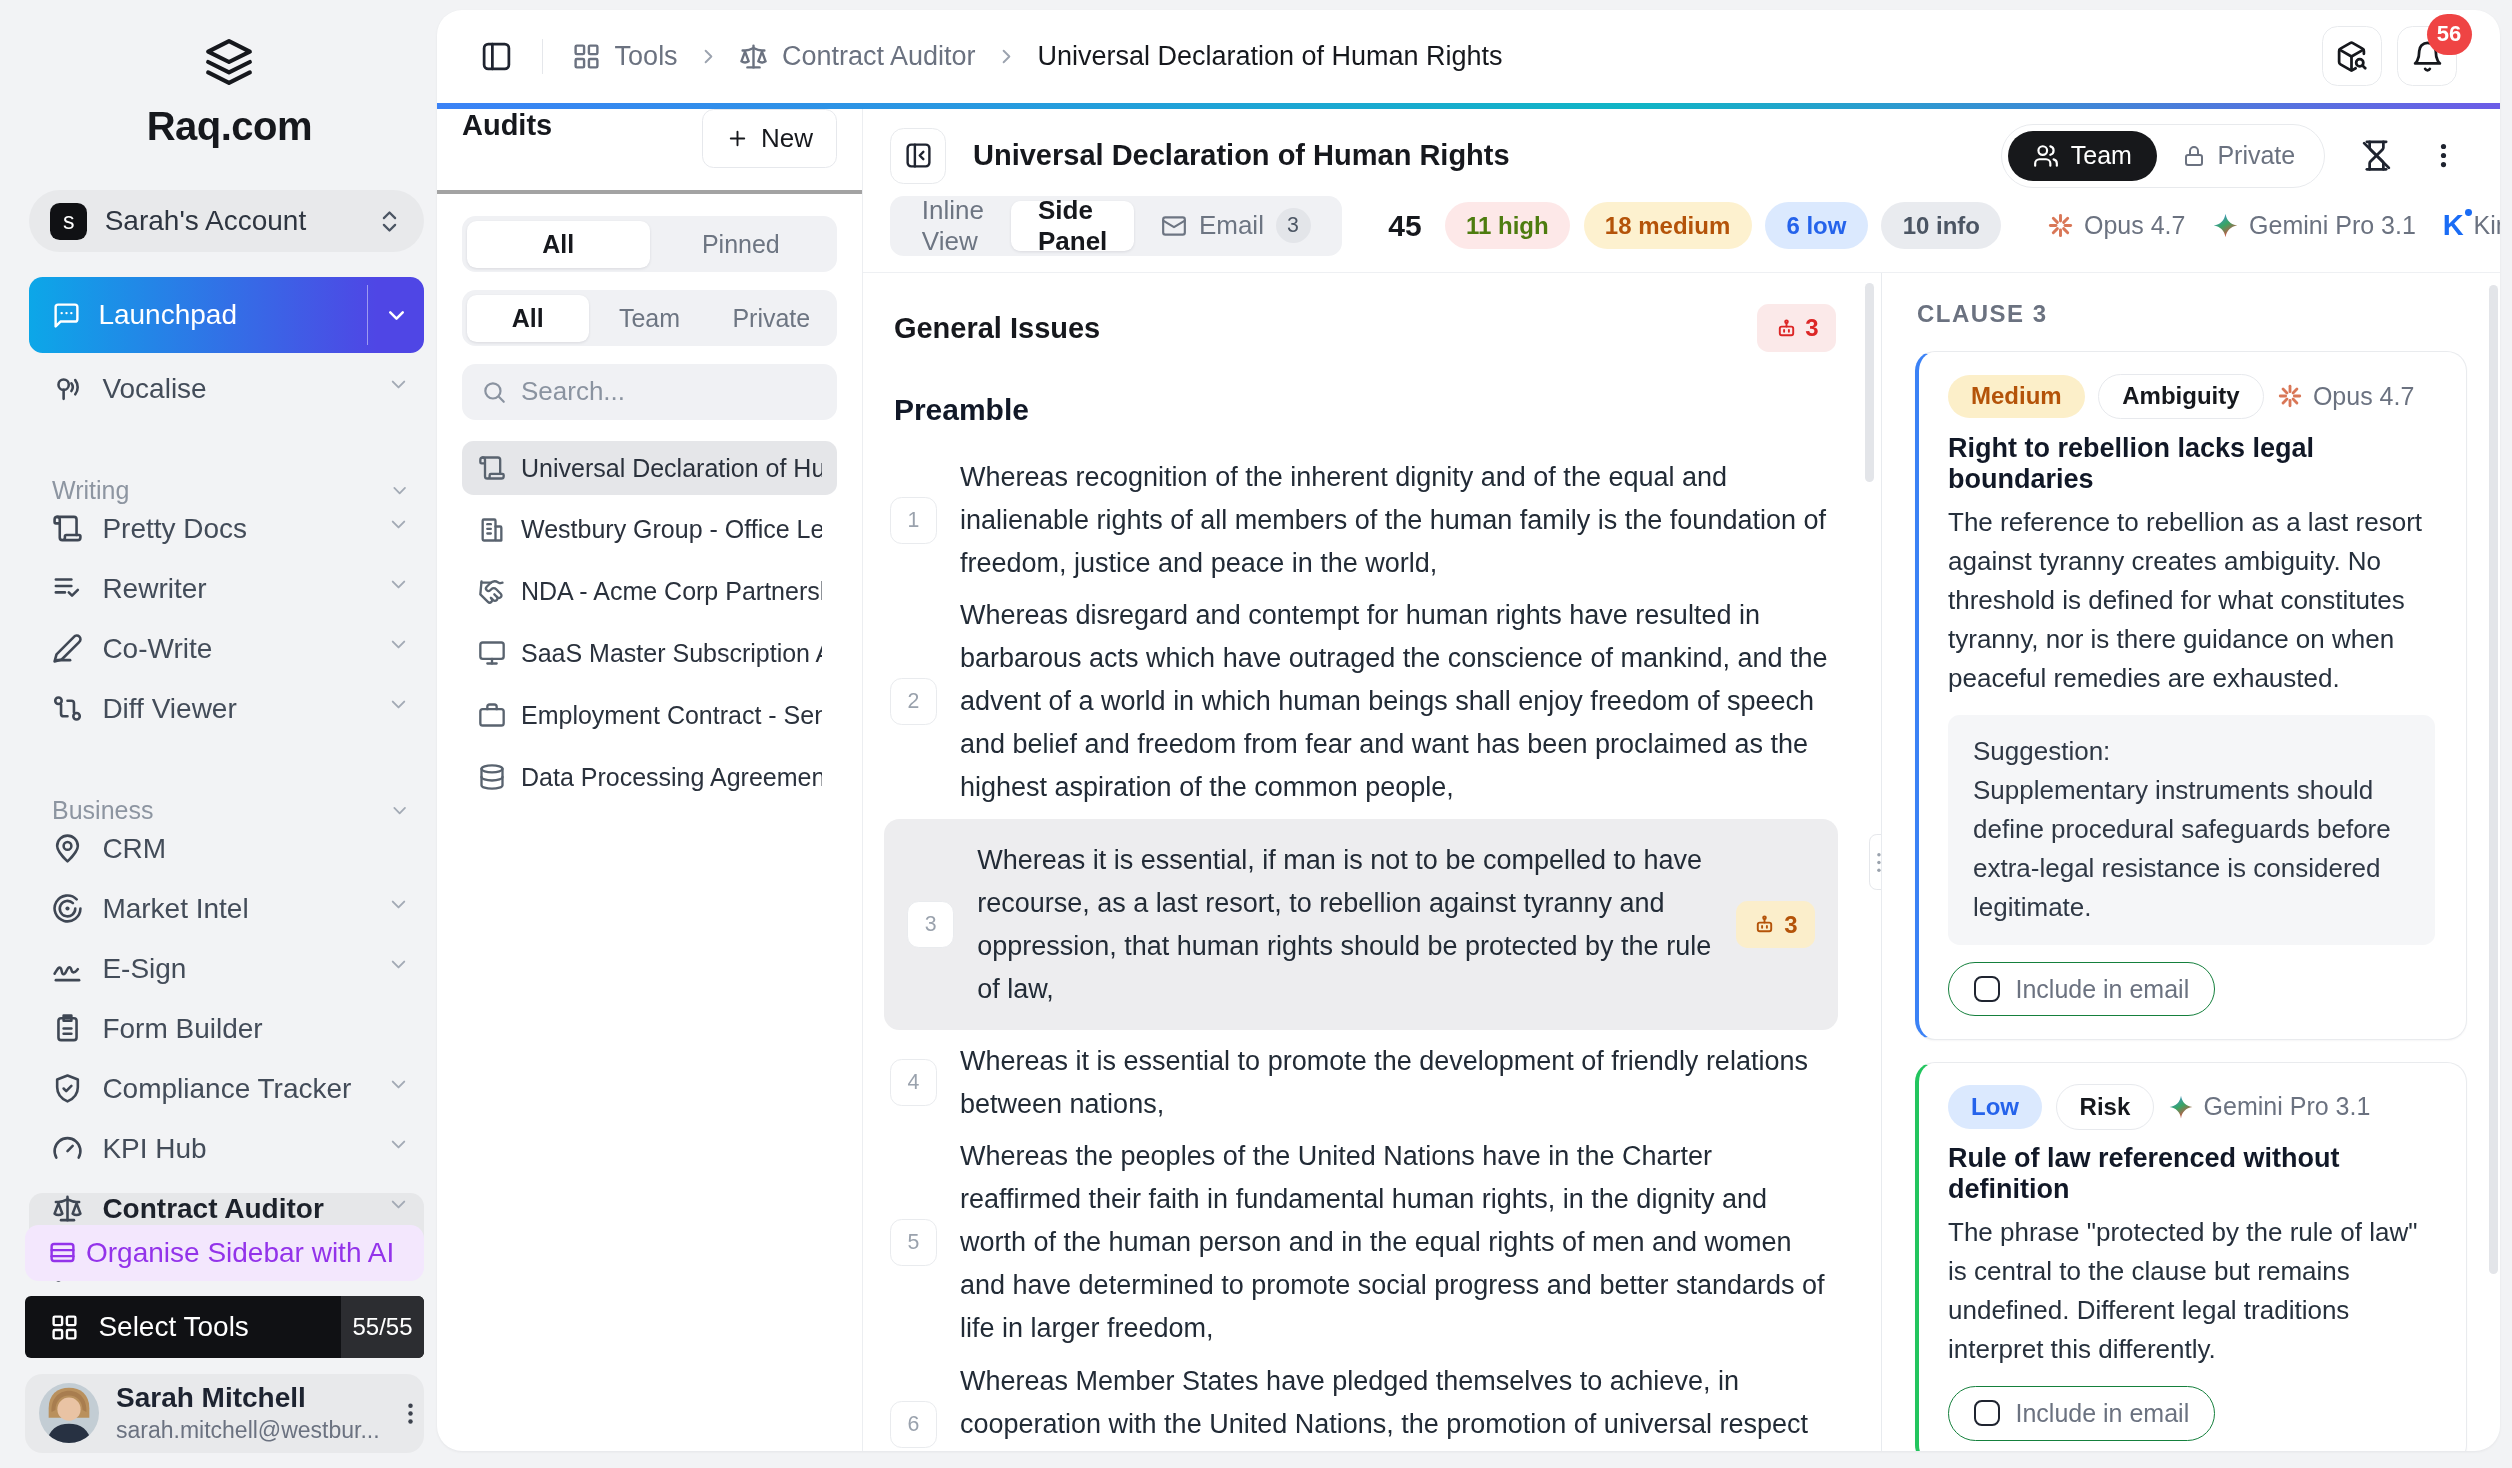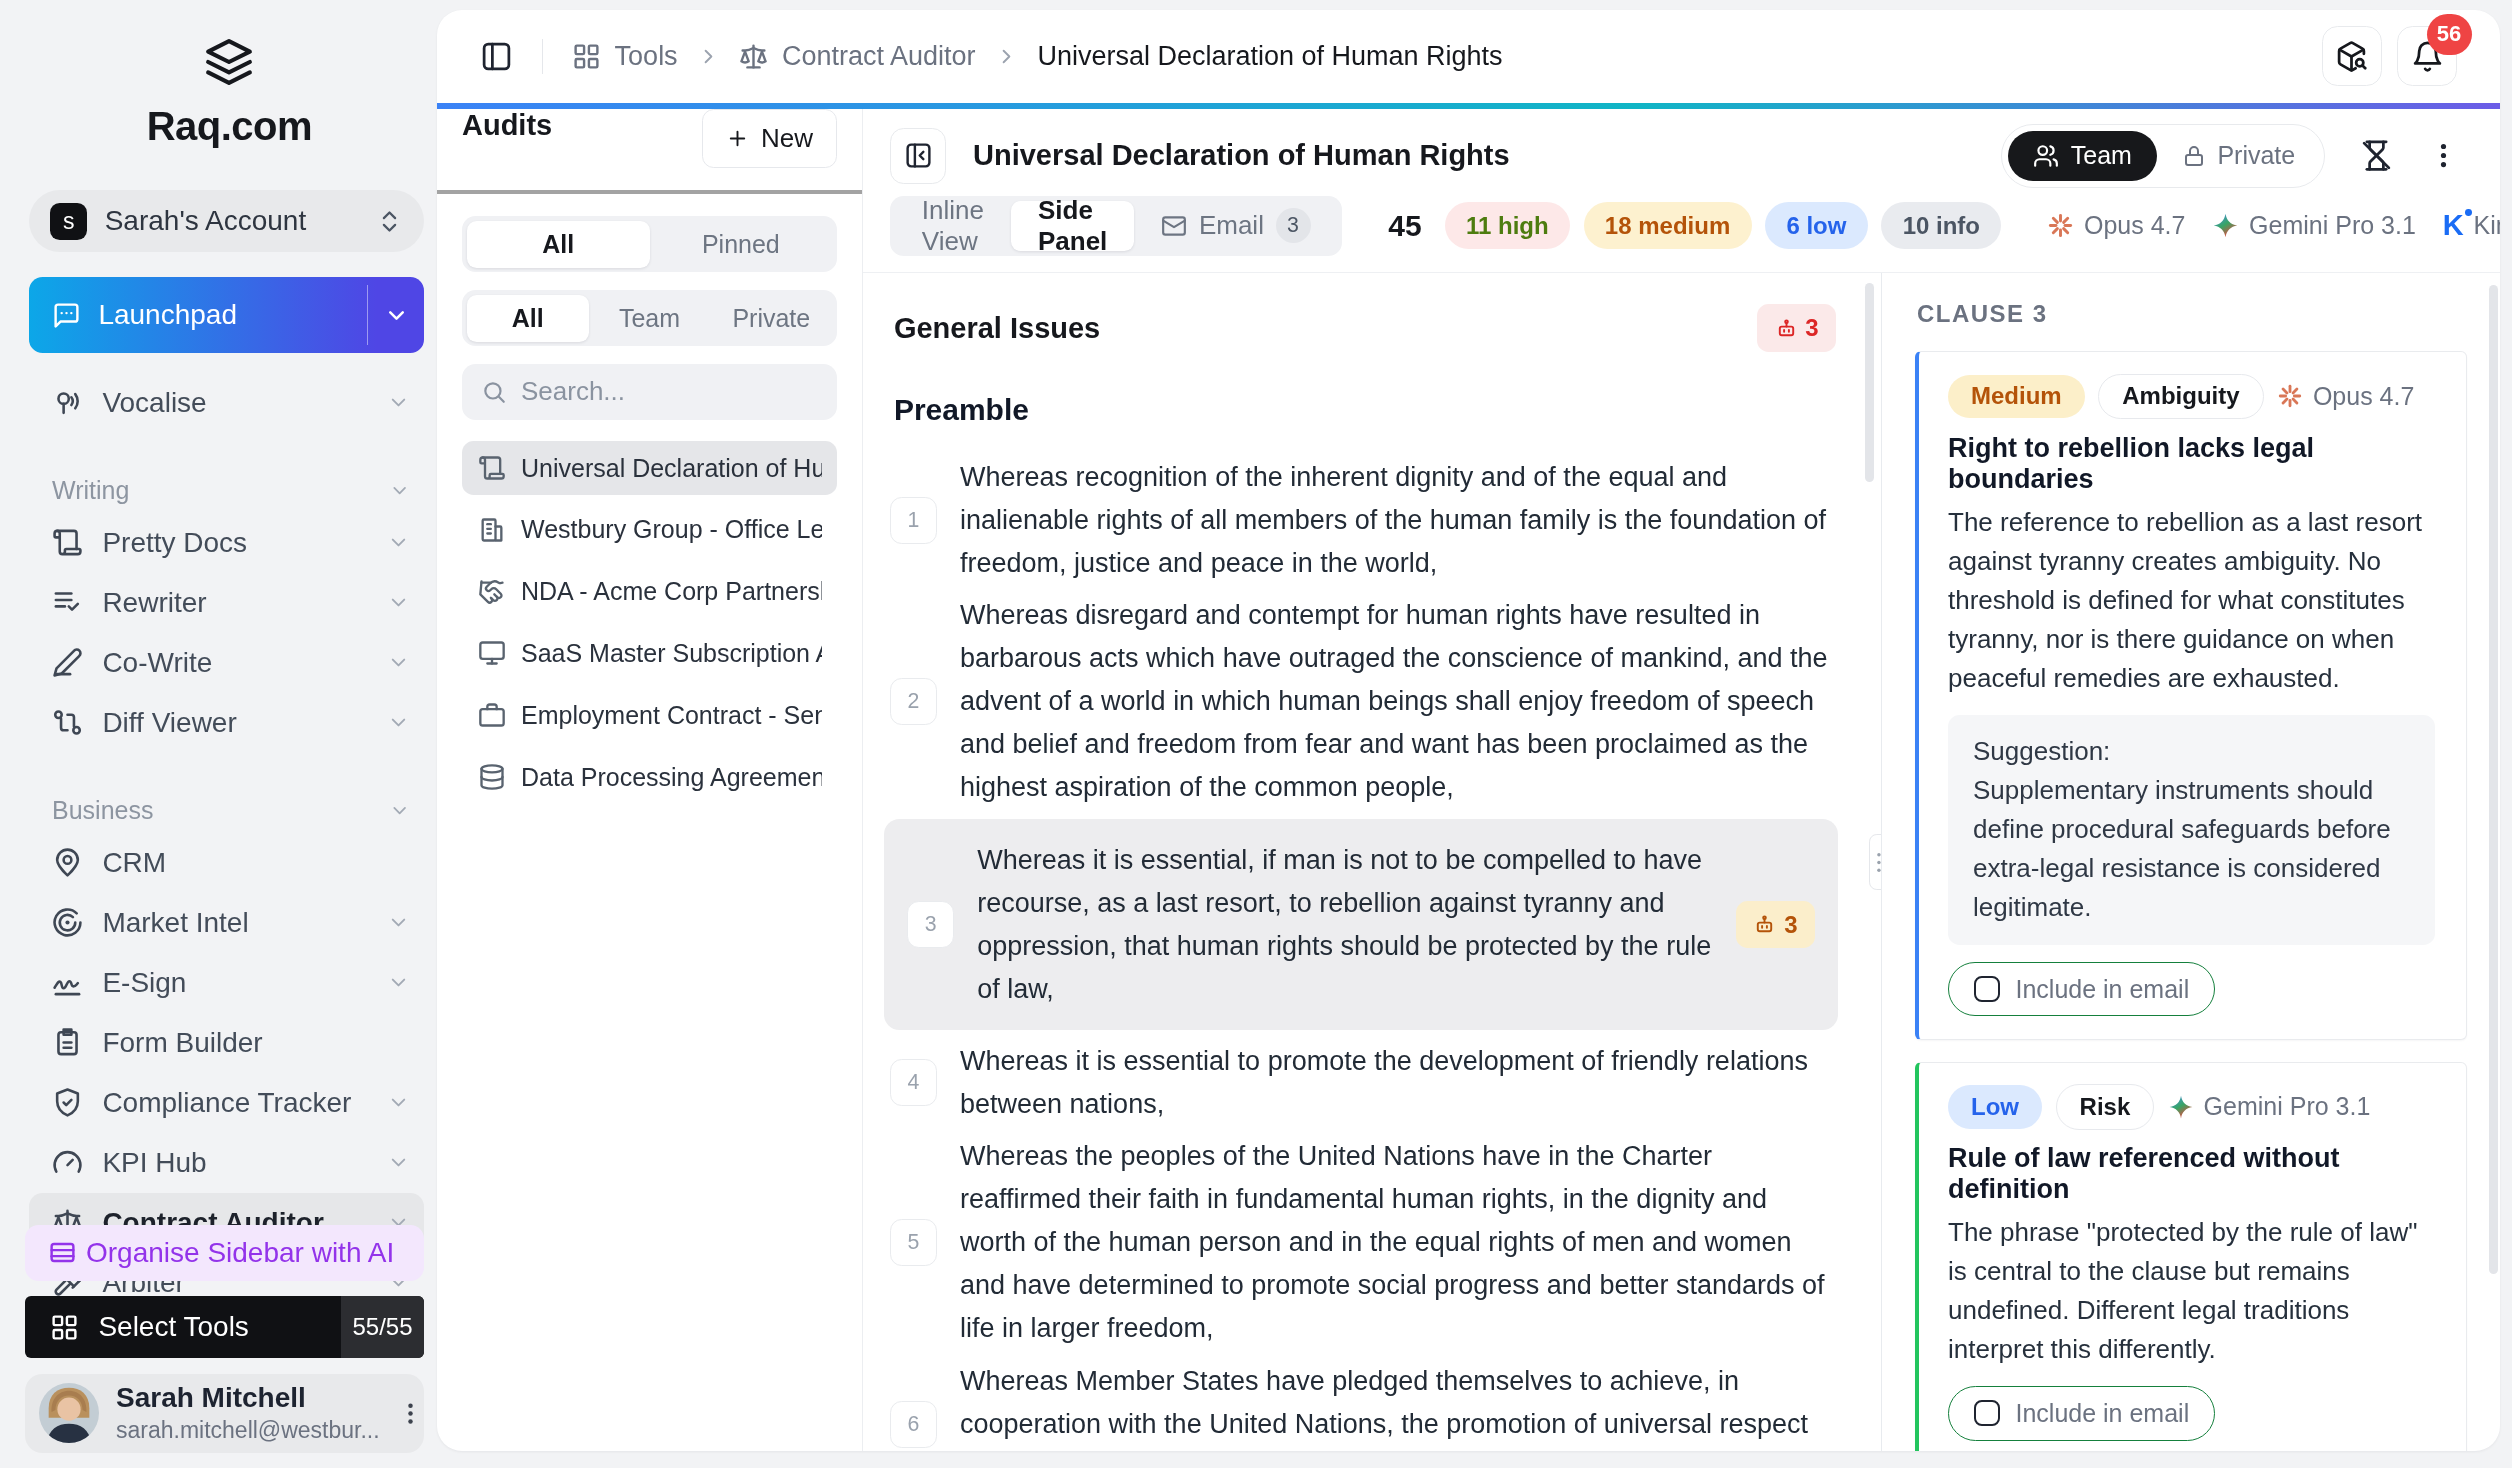--- a/index.html
+++ b/index.html
@@ -14,21 +14,21 @@
   .account-pill { margin-top:41px; height:62px; background:#e8e9eb; border-radius:31px; display:flex; align-items:center; gap:17.4px; padding:0 21.3px; cursor:pointer; }
   .account-avatar { width:37px; height:37px; background:#101114; color:#fff; border-radius:9.7px; display:flex; align-items:center; justify-content:center; font-size:23px; }
   .account-label { font-size:28px; font-weight:500; color:#2e3540; }
   .account-chevrons { margin-left:auto; color:#4b5563; }
   .launchpad { margin-top:25px; height:76px; border-radius:13.6px; background:linear-gradient(90deg,#0ca7e8,#4f46e5 88%); display:flex; align-items:center; color:#fff; overflow:hidden; cursor:pointer; }
   .launchpad-main { flex:1; display:flex; align-items:center; gap:17.4px; padding:0 23px; }
   .launchpad-label { font-size:28px; font-weight:500; }
   .launchpad-divider { width:1px; height:60px; background:rgba(255,255,255,.45); }
   .launchpad-chev { width:56px; display:flex; align-items:center; justify-content:center; }
   .nav { margin-top:19.4px; }
-  .nav-row { height:60px; display:flex; align-items:center; gap:19.4px; padding:0 13.6px 0 23px; border-radius:13.6px; color:#434c59; font-size:28px; cursor:pointer; }
+  .nav-row { height:60px; display:flex; align-items:flex-start; gap:19.4px; padding:0 13.6px 0 23px; border-radius:13.6px; color:#434c59; font-size:28px; cursor:pointer; }
   .nav-row .nav-ic { color:#3f4754; flex:none; }
   .nav-chev { margin-left:auto; color:#a3aab5; }
   .nav-row.active { background:#e6e7e9; color:#1d222b; font-weight:600; }
   .section-row { margin-top:35px; height:45px; display:flex; align-items:center; padding:0 13.6px 0 23px; color:#8d95a1; font-size:25px; cursor:pointer; }
   .bottom-stack { position:absolute; left:25px; right:25px; bottom:15.5px; display:flex; flex-direction:column; gap:15.5px; }
   .organise-pill { height:56px; background:#f3e7fd; border-radius:13.6px; color:#9333ea; display:flex; align-items:center; gap:9px; padding:0 23px; font-size:28px; font-weight:500; cursor:pointer; }
   .select-tools { height:62px; border-radius:6px; overflow:hidden; display:flex; background:#101114; color:#fff; cursor:pointer; }
   .select-tools-main { flex:1; display:flex; align-items:center; gap:19.4px; padding:0 25px; font-size:28px; }
   .select-tools-count { background:#2c2d31; width:83px; display:flex; align-items:center; justify-content:center; font-size:24px; }
   .user-card { height:79px; background:#e8e9eb; border-radius:17.4px; display:flex; align-items:center; gap:17.4px; padding:0 19.4px 0 13.6px; }
@@ -109,21 +109,21 @@
   .para { display:flex; gap:23px; align-items:center; }
   .para-num { width:47px; height:47px; flex:none; border:1.5px solid #e9ebee; border-radius:11.6px; display:flex; align-items:center; justify-content:center; font-size:21.3px; color:#9aa2ad; background:#fff; }
   .para-text { font-size:27px; line-height:43px; color:#222b36; width:872px; }
   .para.highlight { background:#ededef; border-radius:15.5px; padding:19.4px 23px; margin-left:-5.8px; }
   .para.highlight .hl-badge { margin-left:auto; align-self:center; }
 
   .issues-col { width:618px; flex:none; padding:23px 33px 0 33px; position:relative; overflow:hidden; }
   .issues-scrollbar { position:absolute; right:1.9px; top:11.6px; width:8.7px; height:989px; background:#e3e5e9; border-radius:4.8px; }
   .clause-label { font-size:24px; font-weight:600; color:#6b7280; letter-spacing:1.5px; margin:3.9px 0 23px 1.9px; }
   .cards { display:flex; flex-direction:column; gap:21.3px; }
-  .card { background:#fff; border:1px solid #e9ebee; border-radius:6px; padding:21.3px 31px 23px 29px; box-shadow:0 1px 1.9px rgba(16,24,40,.04); }
+  .card { background:#fff; border:1px solid #e9ebee; border-radius:20px; padding:21.3px 31px 23px 29px; box-shadow:0 1px 1.9px rgba(16,24,40,.04); }
   .card.blue { border-left:4.8px solid #3b82f6; }
   .card.green { border-left:4.8px solid #22c55e; }
   .badge-row { display:flex; align-items:center; gap:13.6px; margin-bottom:13.6px; }
   .sev-badge { border-radius:968px; padding:7.8px 23px; font-size:24px; font-weight:600; }
   .sev-badge.medium { background:#fcefc9; color:#b45309; }
   .sev-badge.low { background:#dbe9fe; color:#2563eb; }
   .cat-badge { border:1px solid #e7e9ed; border-radius:968px; padding:7.8px 23px; font-size:24px; font-weight:600; color:#16181d; background:#fff; }
   .card-title { font-size:27px; font-weight:600; margin:3.9px 0 7.8px; color:#111827; }
   .card-body { font-size:26px; line-height:39px; color:#26303c; }
   .suggestion { margin-top:17.4px; background:#f5f6f8; border-radius:11.6px; padding:17.4px 25px; font-size:26px; line-height:39px; color:#2f3845; }

